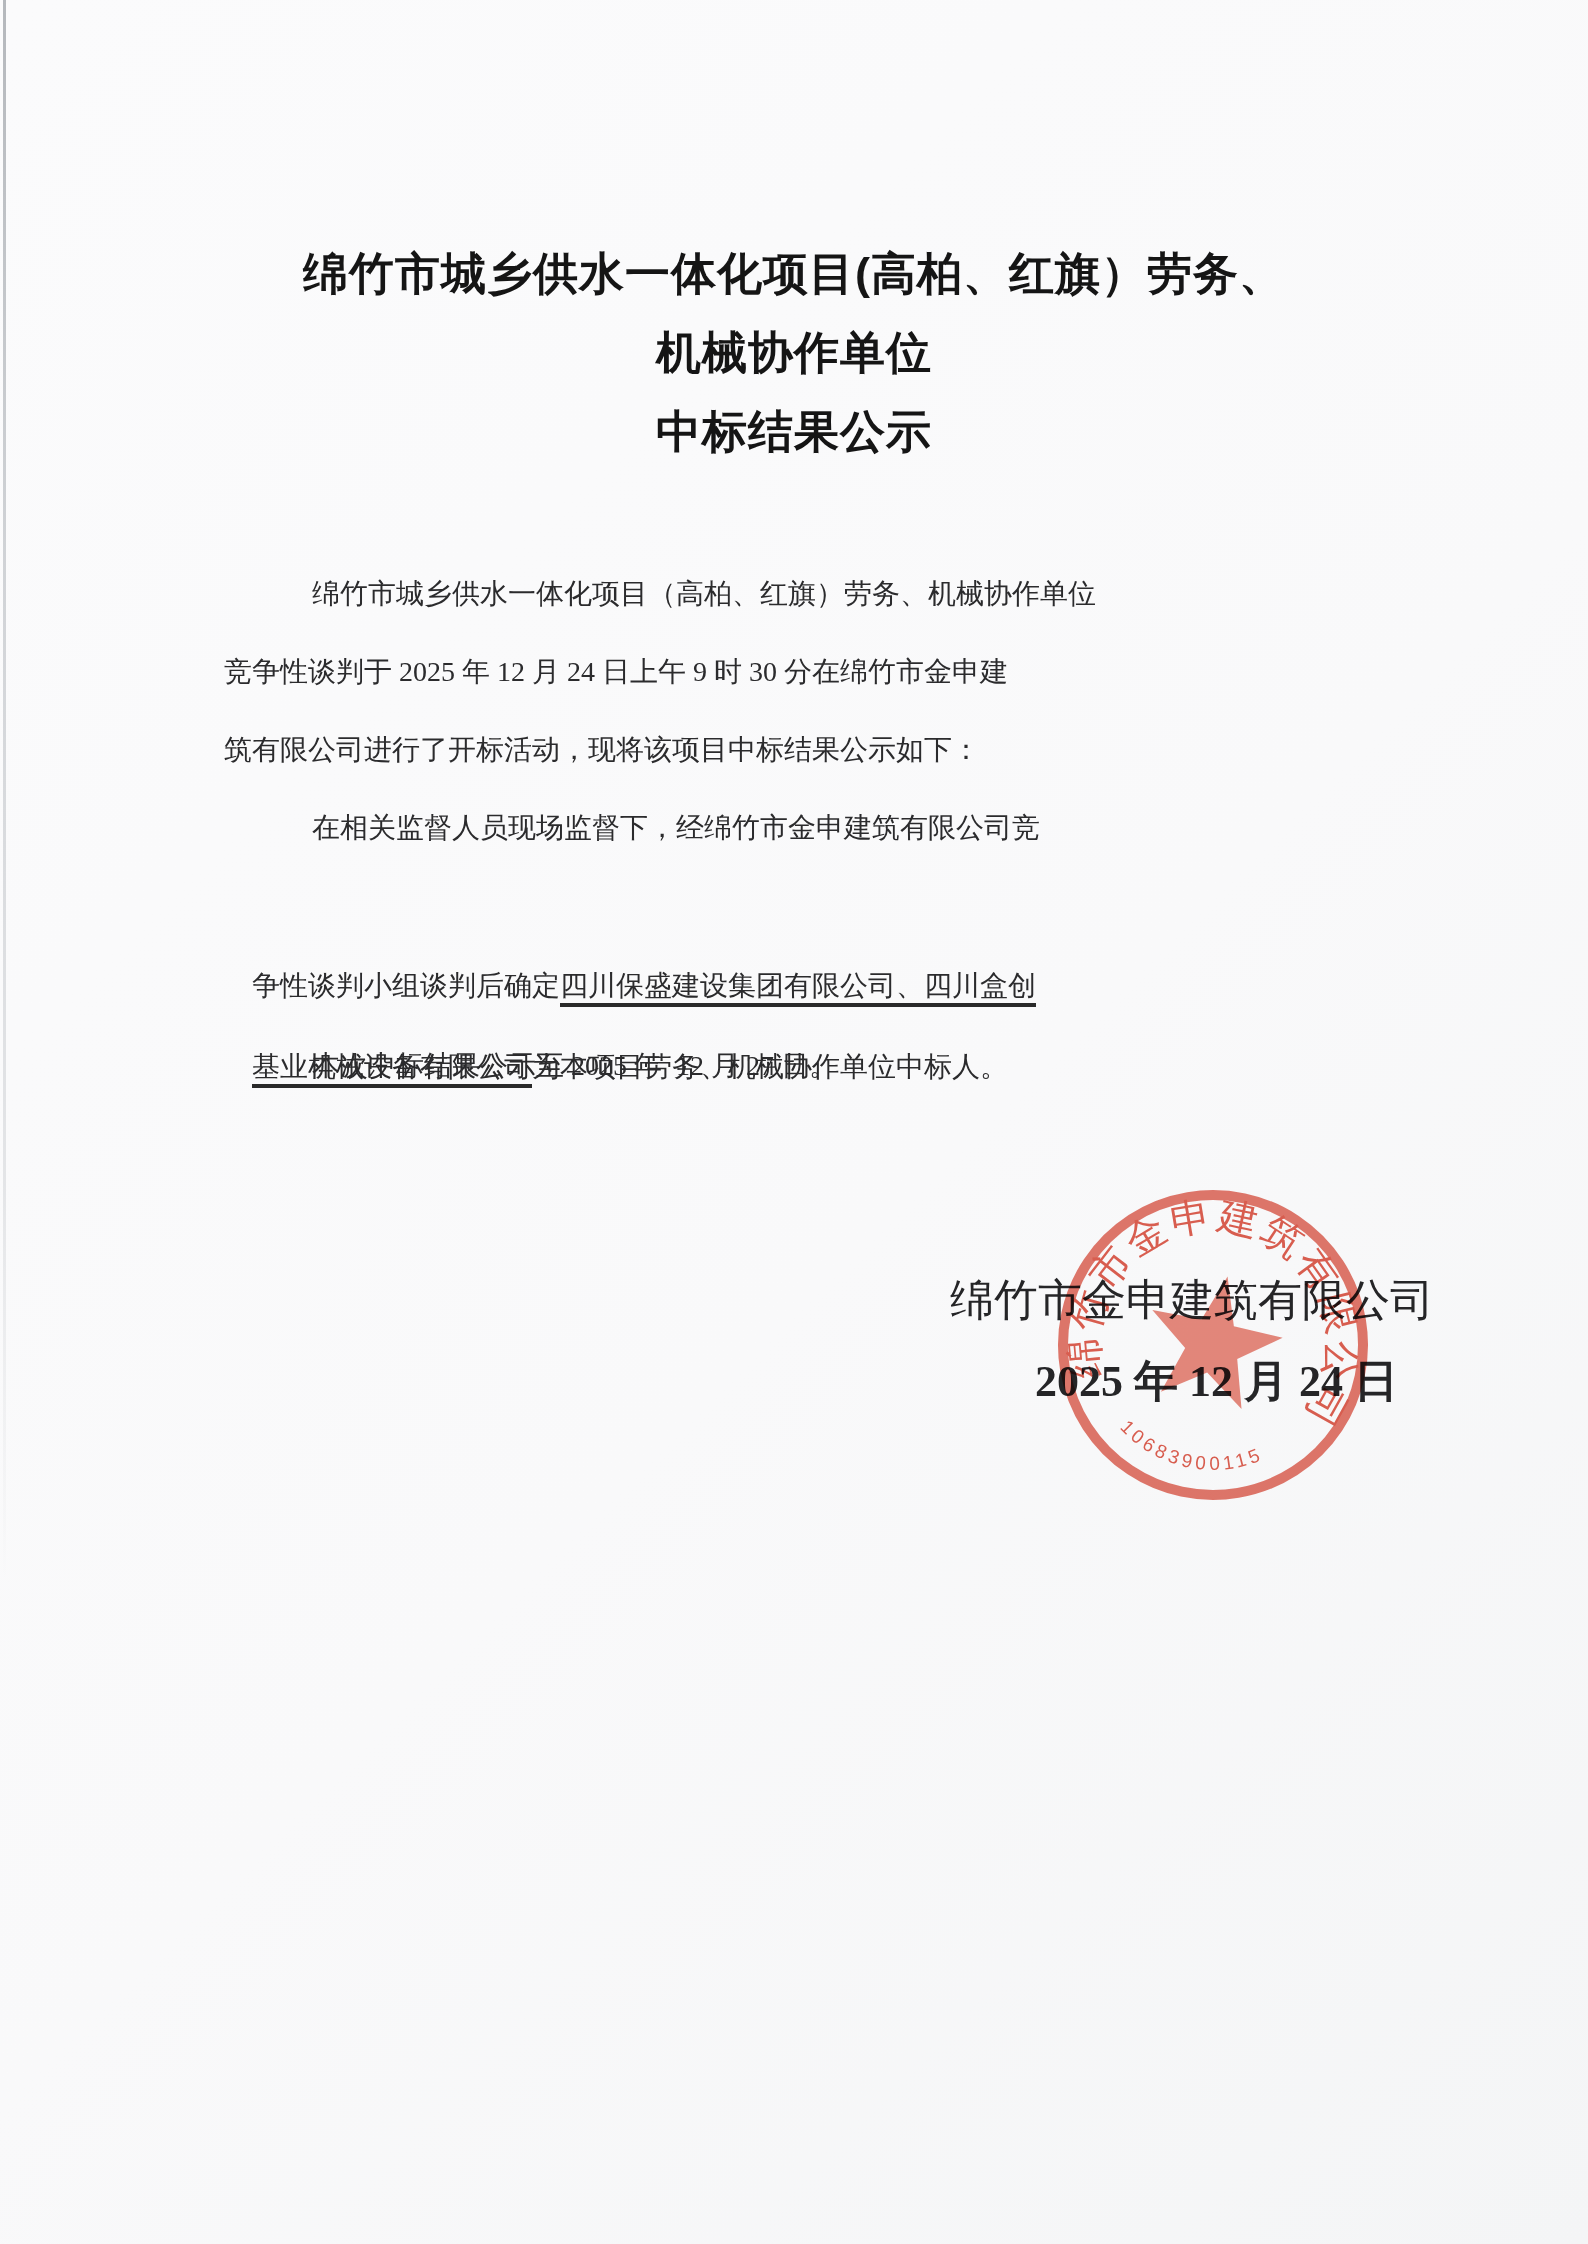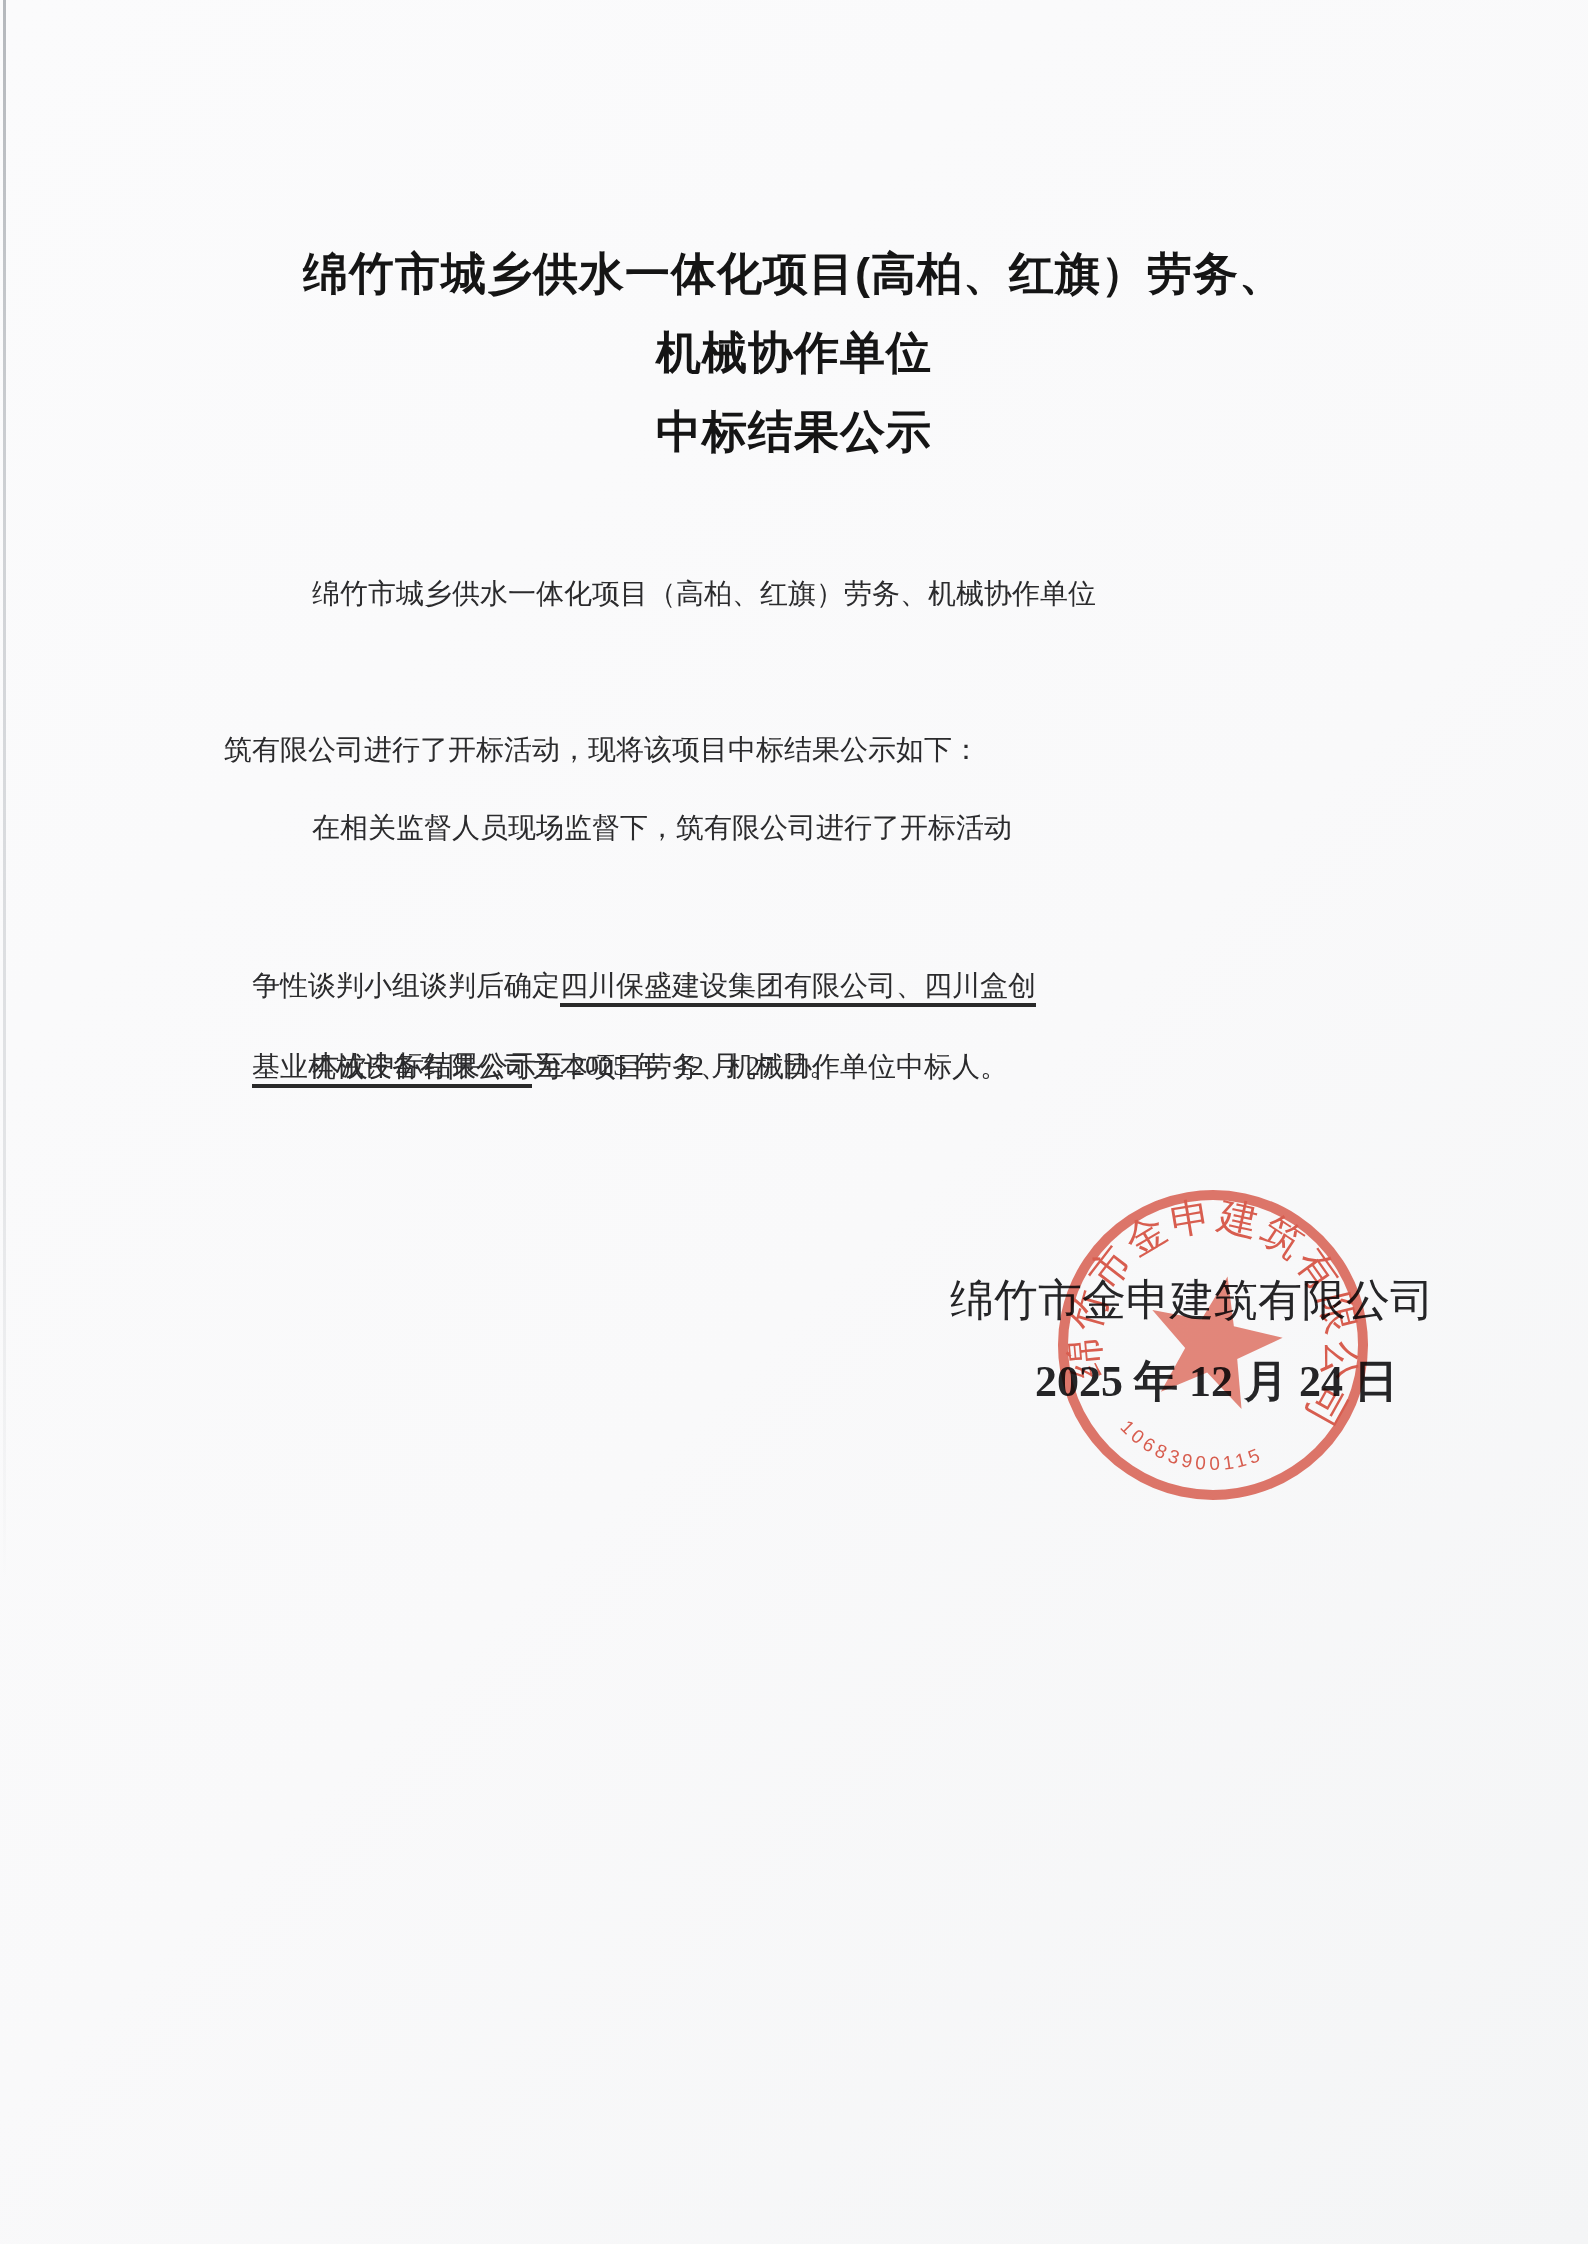--- a/index.html
+++ b/index.html
@@ -70,23 +70,24 @@
 <body>
 
 <div class="page">
   <div class="scan-edge"></div>
 
   <div class="title-line" style="top:234px">绵竹市城乡供水一体化项目(高柏、红旗）劳务、</div>
   <div class="title-line" style="top:313px">机械协作单位</div>
   <div class="title-line" style="top:392px">中标结果公示</div>
 
   <div class="body-line indent" style="top:554px">绵竹市城乡供水一体化项目（高柏、红旗）劳务、机械协作单位</div>
+  <div class="body-line" style="top:632px">竞争性谈判于 2025 年 12 月 24 日上午 9 时 30 分在绵竹市金申建</div>
   <div class="body-line" style="top:710px">筑有限公司进行了开标活动，现将该项目中标结果公示如下：</div>
 
-  <div class="body-line indent" style="top:788px">在相关监督人员现场监督下，筑有限公司进行了开标活动</div>
+  <div class="body-line indent" style="top:788px">在相关监督人员现场监督下，经绵竹市金申建筑有限公司竞</div>
   <div class="body-line" style="top:866px">
     <span>争性谈判小组谈判后确定</span><span class="u">四川保盛建设集团有限公司、四川盒创</span>
   </div>
   <div class="body-line" style="top:947px">
     <span class="u">基业机械设备有限公司</span><span>为本项目劳务、机械协作单位中标人。</span>
   </div>
 
   <div class="body-line indent" style="top:1026px">本次中标结果公示至 2025 年  12 月 27 日。</div>
 
   <div class="sig-line" id="sig-company">绵竹市金申建筑有限公司</div>

